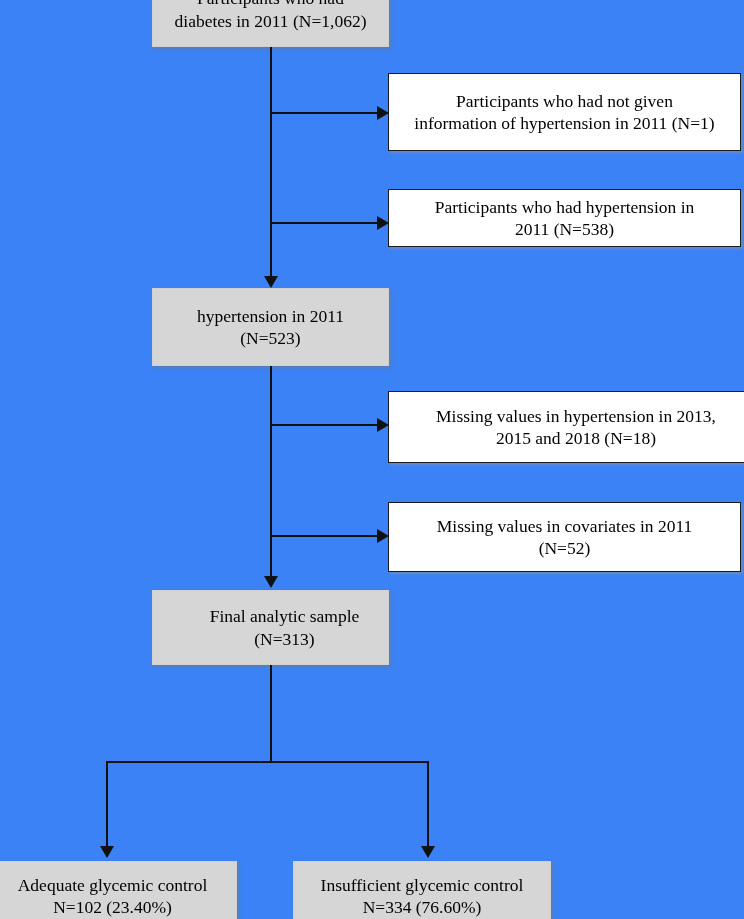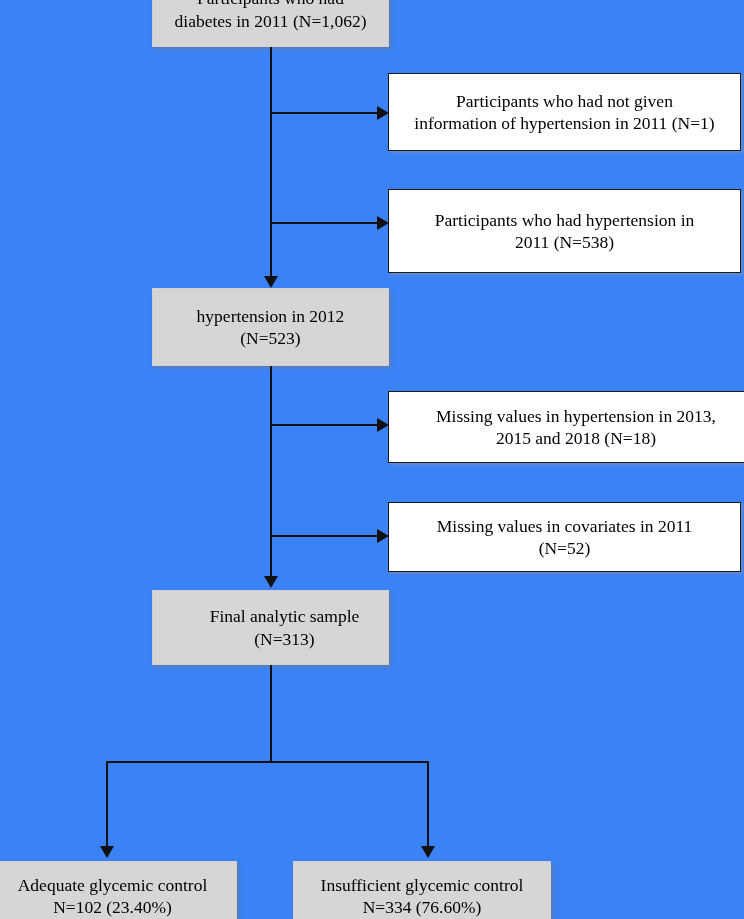--- a/index.html
+++ b/index.html
@@ -88,30 +88,30 @@
   <div class="edge h" style="left:270px; top:222px; width:112px;"></div>
   <div class="arrow-right" style="left:377px; top:216.2px;"></div>
 
   <div class="node white" style="left:388px; top:73px; width:353px; height:78px;">
     <div class="lines">
       <span>Participants who had not given</span>
       <span>information of hypertension in 2011 (N=1)</span>
     </div>
   </div>
 
-  <div class="node white" style="left:388px; top:189px; width:353px; height:84px;">
+  <div class="node white" style="left:388px; top:189px; width:353px; height:58px;">
     <div class="lines">
       <span>Participants who had hypertension in</span>
       <span>2011 (N=538)</span>
     </div>
   </div>
 
   <div class="node gray" style="left:152px; top:288px; width:237px; height:78px;">
     <div class="lines">
-      <span>hypertension in 2012</span>
+      <span>hypertension in 2011</span>
       <span>(N=523)</span>
     </div>
   </div>
 
   <div class="edge v" style="left:270px; top:366px; height:215px;"></div>
   <div class="arrow-down" style="left:264.2px; top:576px;"></div>
 
   <div class="edge h" style="left:270px; top:424px; width:112px;"></div>
   <div class="arrow-right" style="left:377px; top:418.2px;"></div>
 

